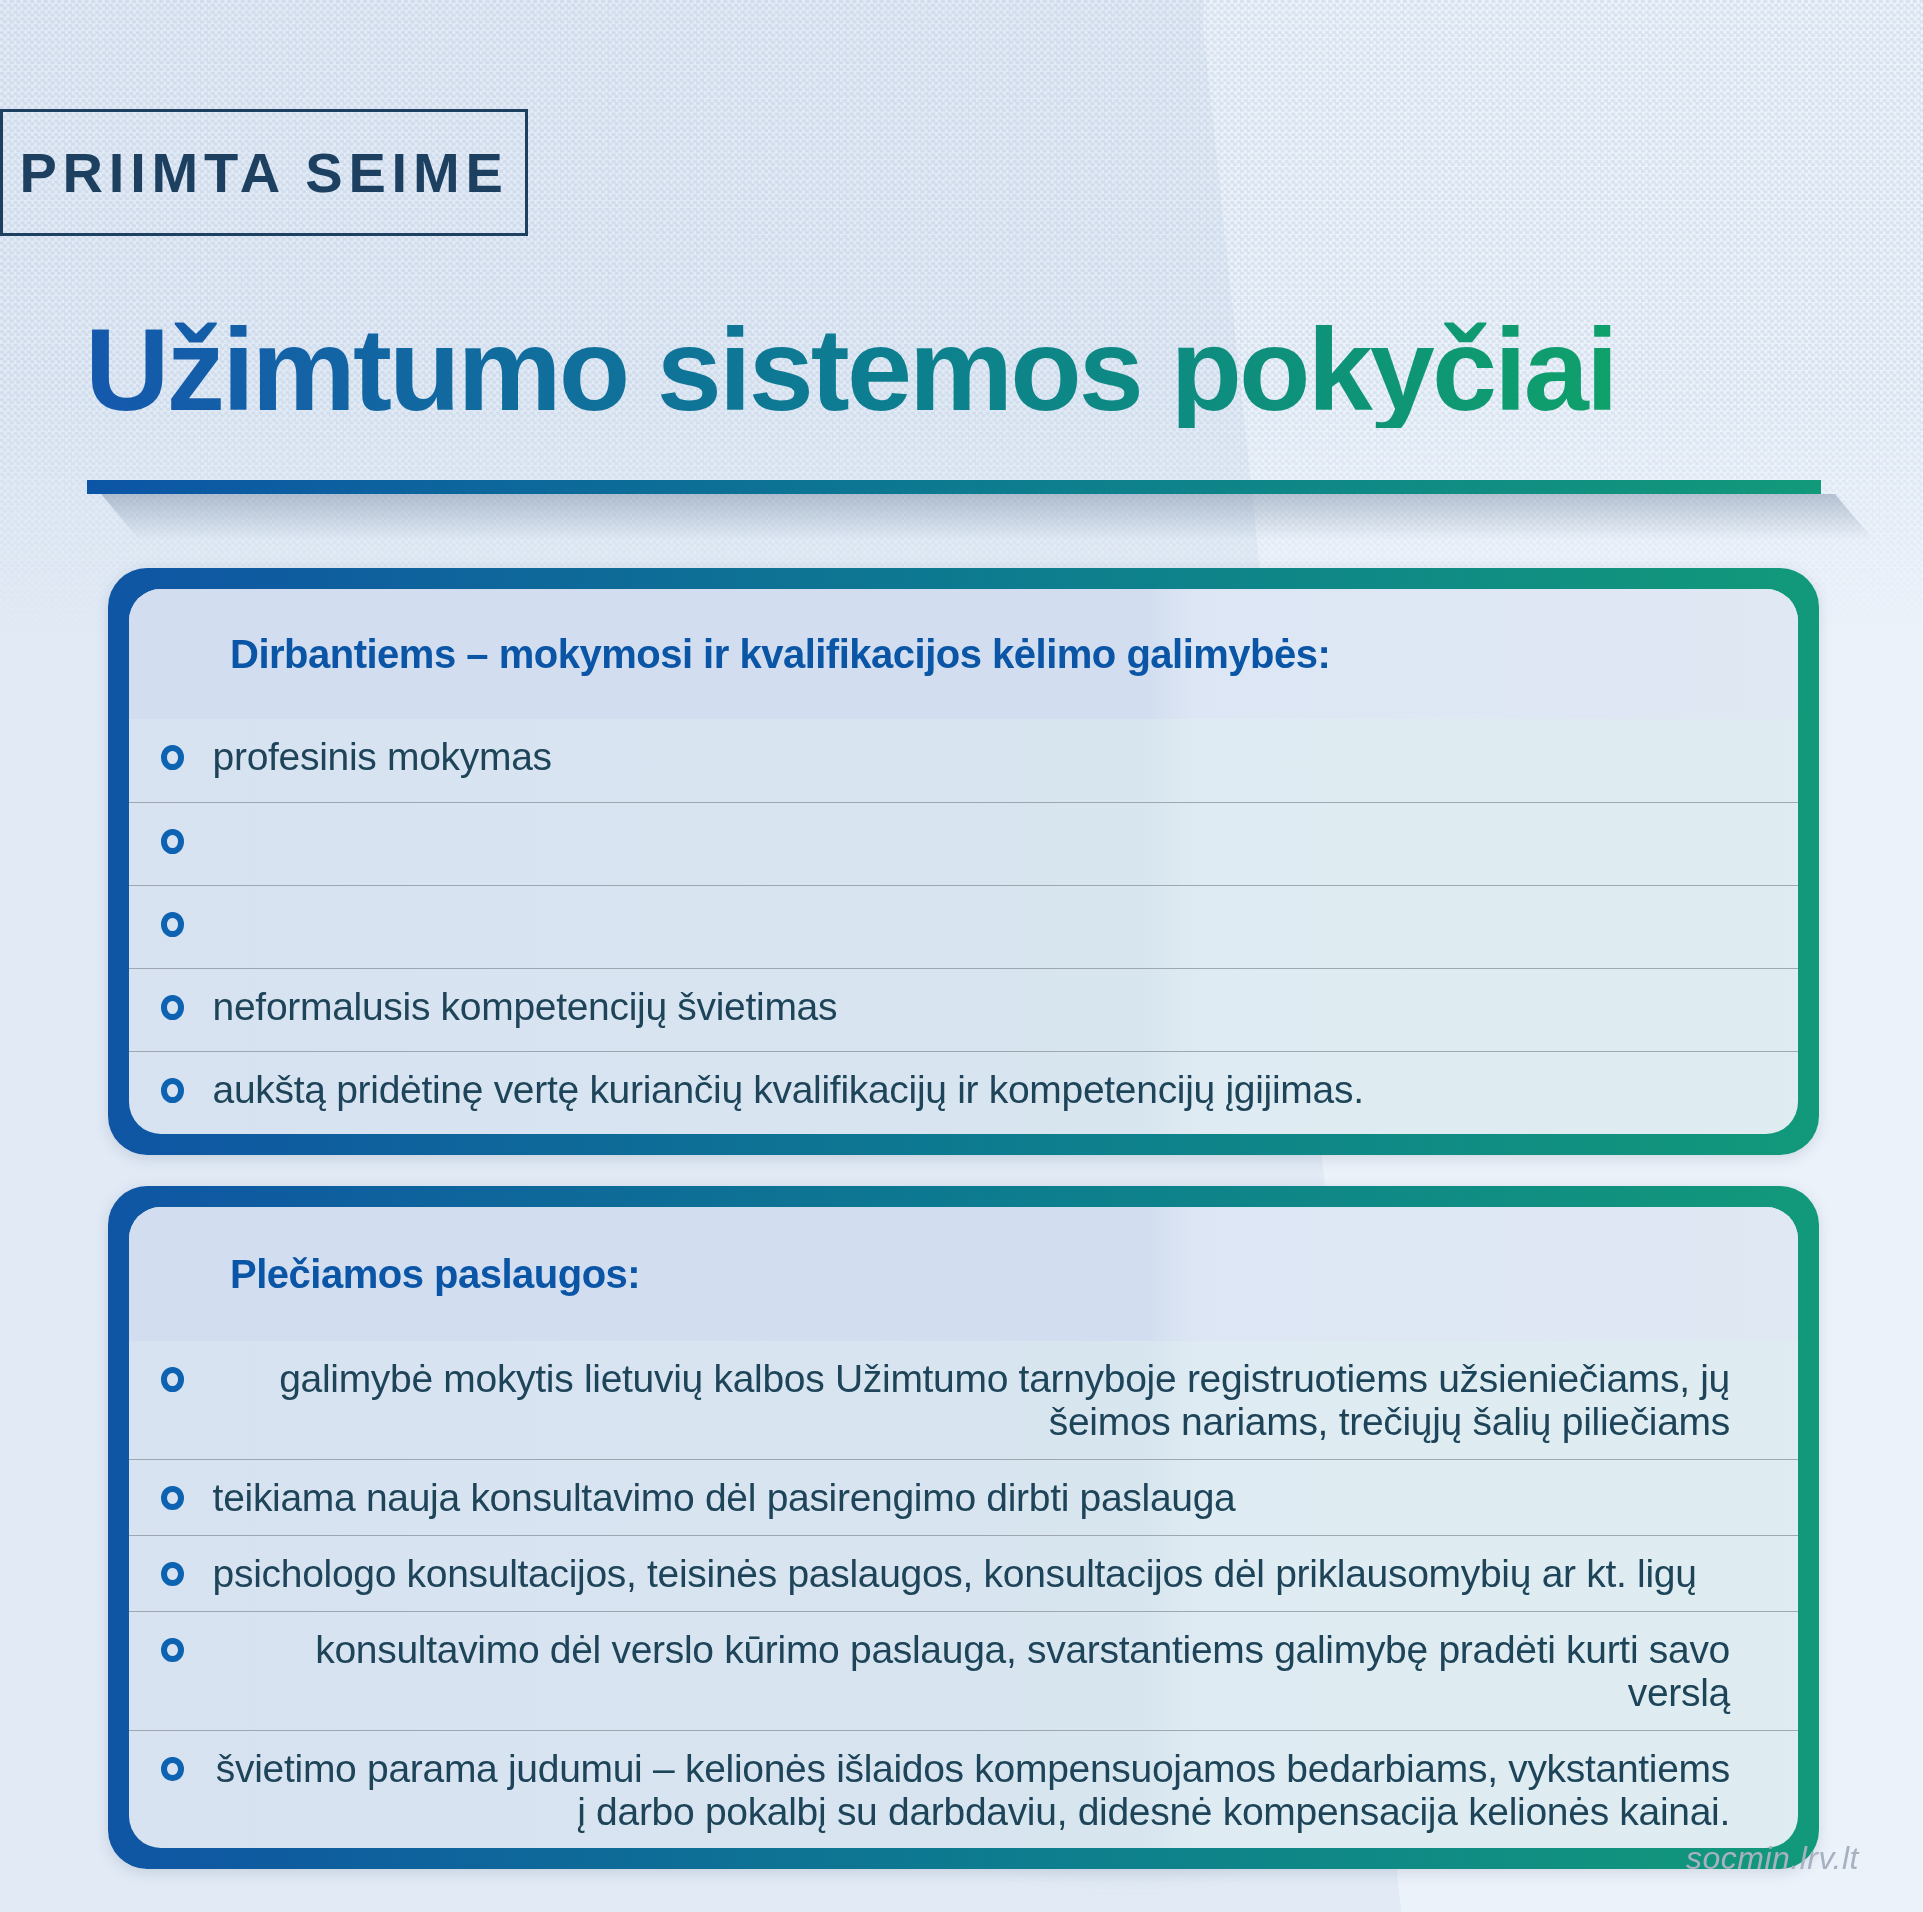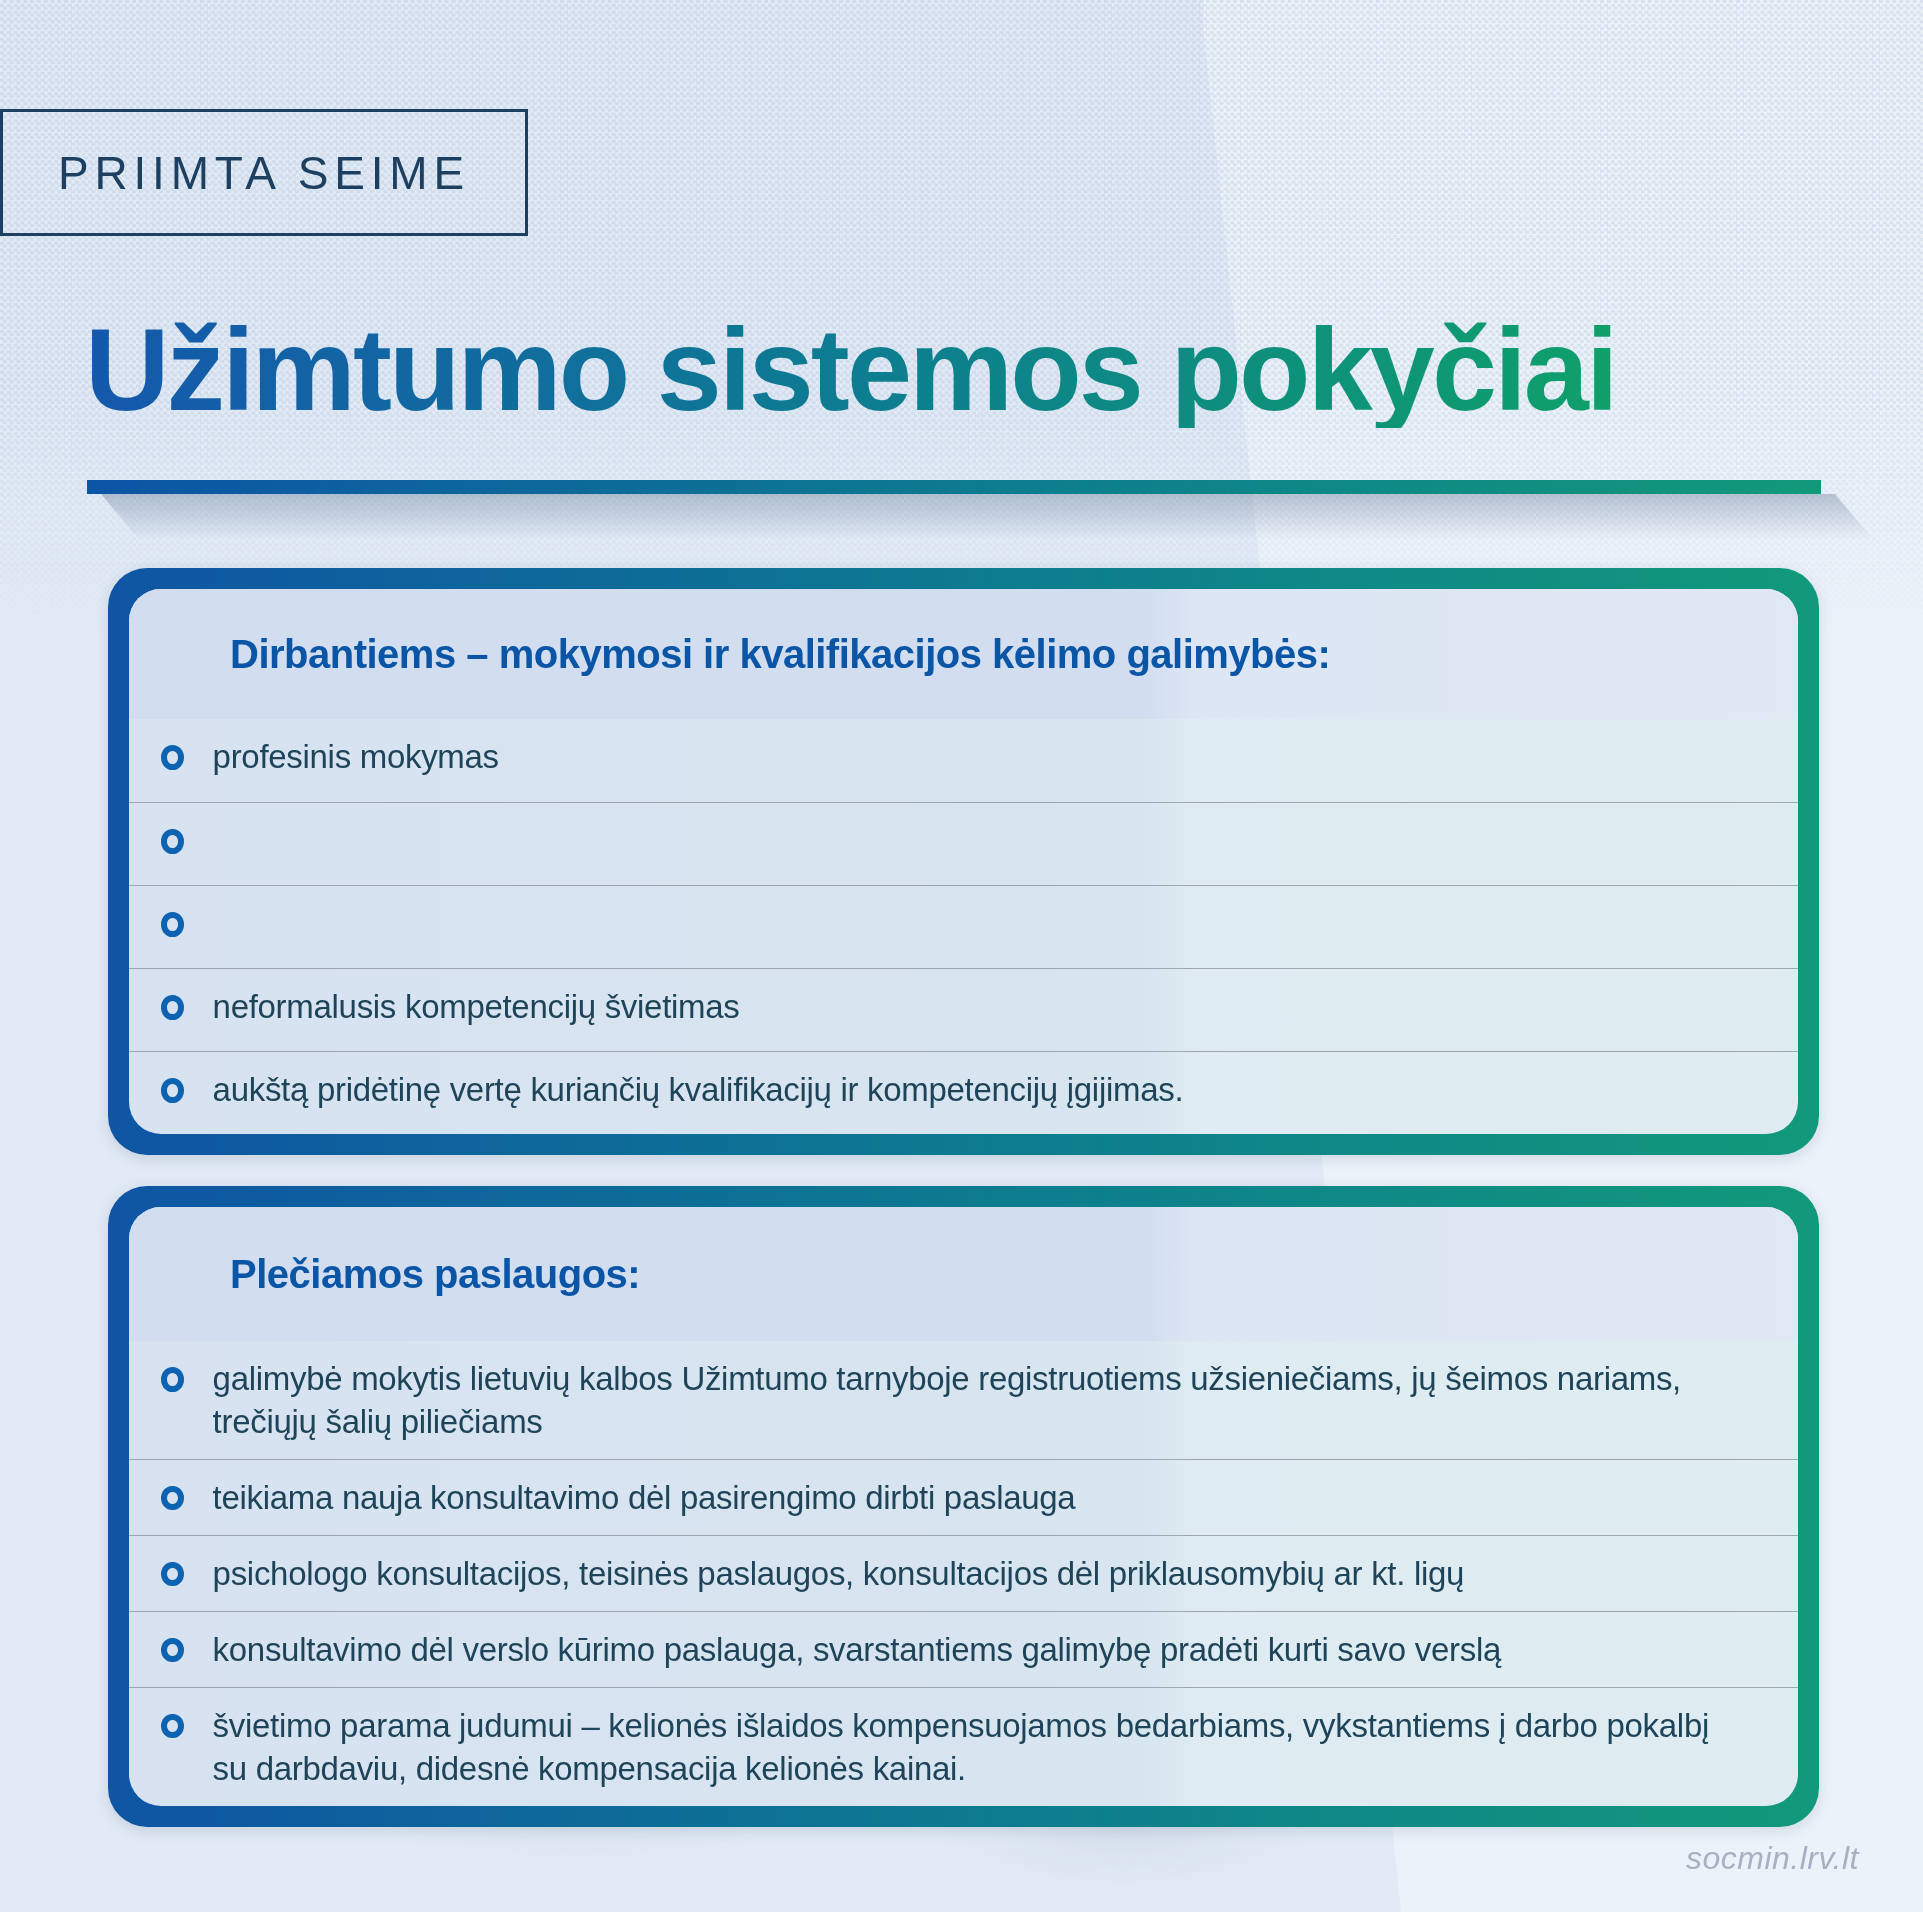--- a/index.html
+++ b/index.html
@@ -18,21 +18,21 @@
     background:
       radial-gradient(ellipse 415px 164px at 46% 38%, rgba(138,158,184,0.25), transparent 70%),
       radial-gradient(ellipse 502px 145px at 72% 72%, rgba(138,158,184,0.20), transparent 70%),
       radial-gradient(ellipse 319px 126px at 22% 82%, rgba(148,166,190,0.16), transparent 72%),
       radial-gradient(ellipse 251px 87px at 58% 90%, rgba(148,166,190,0.14), transparent 72%);}
 
   
   .badge{position:absolute;left:0;top:109px;width:528px;height:127px;z-index:2;
     border:3.9px solid #1d4060;box-sizing:border-box;
     display:flex;align-items:center;justify-content:center;}
-  .badge span{font-size:46px;letter-spacing:5.8px;color:#1d4060;font-weight:400;}
+  .badge span{font-size:56px;letter-spacing:5.8px;color:#1d4060;font-weight:700;}
 
   
   .main-title{position:absolute;left:85px;top:234px;z-index:2;
     font-size:117px;font-weight:700;letter-spacing:-2.9px;line-height:116px;white-space:nowrap;
     background:linear-gradient(90deg,#1558ad 0%,#0d7e90 52%,#0fa06a 100%);
     -webkit-background-clip:text;background-clip:text;color:transparent;}
   .title-underline{position:absolute;left:87px;top:480px;width:1734px;height:13.5px;z-index:2;
     background:linear-gradient(90deg,#0c55a6 0%,#0d7e8e 55%,#12997a 100%);}
   .title-underline::after{content:"";position:absolute;left:13.5px;top:13.5px;width:100%;height:46px;
     background:linear-gradient(180deg,rgba(104,126,152,0.40),rgba(104,126,152,0));
@@ -54,21 +54,21 @@
   #card-2 .card-header{height:134px;}
 
   .card-row{display:flex;align-items:flex-start;box-sizing:border-box;
     padding:16.4px 68px 15.4px 32px;}
   .card-row + .card-row{border-top:1.9px solid rgba(148,156,166,0.85);}
   #card-1 .card-row{min-height:83px;}
   #card-2 .card-row{min-height:76px;}
   #card-2 .card-row.tall{min-height:114px;}
   .bullet{flex:0 0 auto;width:10.6px;height:12.6px;border:6.8px solid #0d63b2;border-radius:50%;
     margin:9.7px 29px 0 0;background:transparent;}
-  .row-text{font-size:33px;line-height:43px;color:#1e4459;letter-spacing:-0.3px;}
+  .row-text{font-size:39px;line-height:43px;color:#1e4459;letter-spacing:-0.3px;text-align:right;}
 
   
   .footer{position:absolute;right:64px;top:1840px;z-index:2;
     font-size:32px;color:#a7b1c1;letter-spacing:0.5px;font-style:italic;}
 </style>
 </head>
 <body>
 
 <div class="canvas">
 

